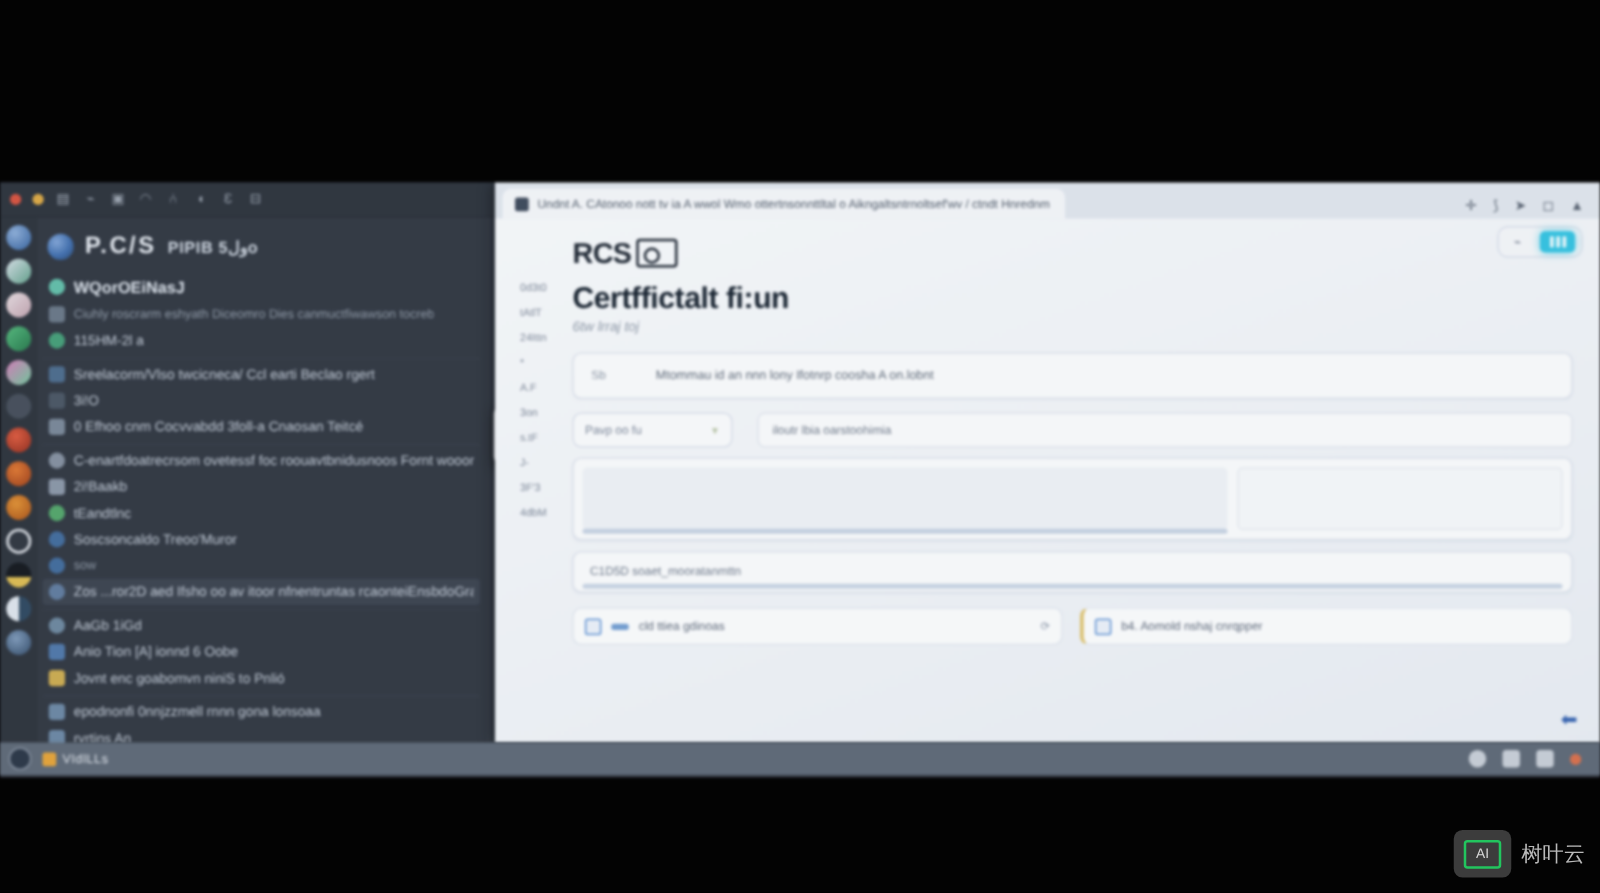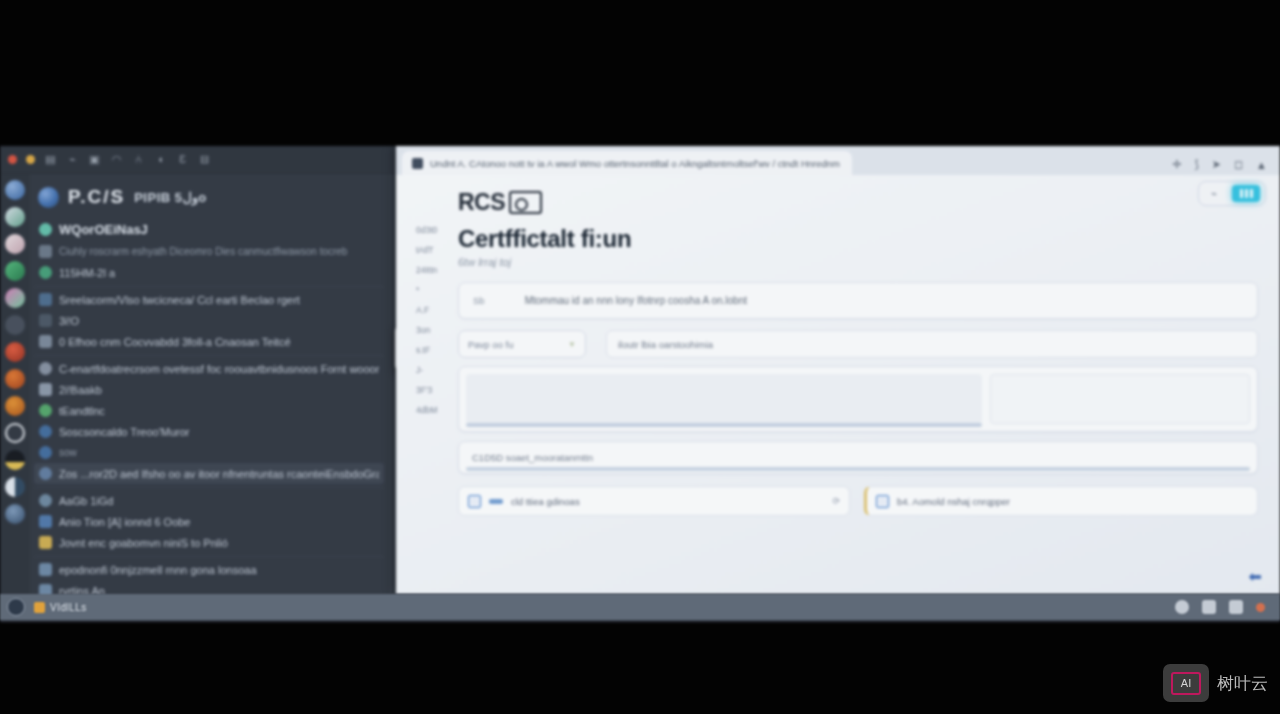--- a/index.html
+++ b/index.html
@@ -401,21 +401,21 @@
   }
   .wm-box {
     width: 46px; height: 38px;
     border-radius: 7px;
     background: #3c3c3c;
     position: relative;
     display: flex; align-items: center; justify-content: center;
   }
   .wm-inner {
     width: 30px; height: 23px;
-    border: 2px solid #be185d;
+    border: 2px solid #22c55e;
     border-radius: 3px;
     display: flex; align-items: center; justify-content: center;
     font-size: 11px; font-weight: 400; color: #d6d6d6;
   }
   .wm-text {
     font-size: 17px; color: #b9b9b9;
     font-family: Liberation Sans, sans-serif;
   }
 </style>
 </head>

